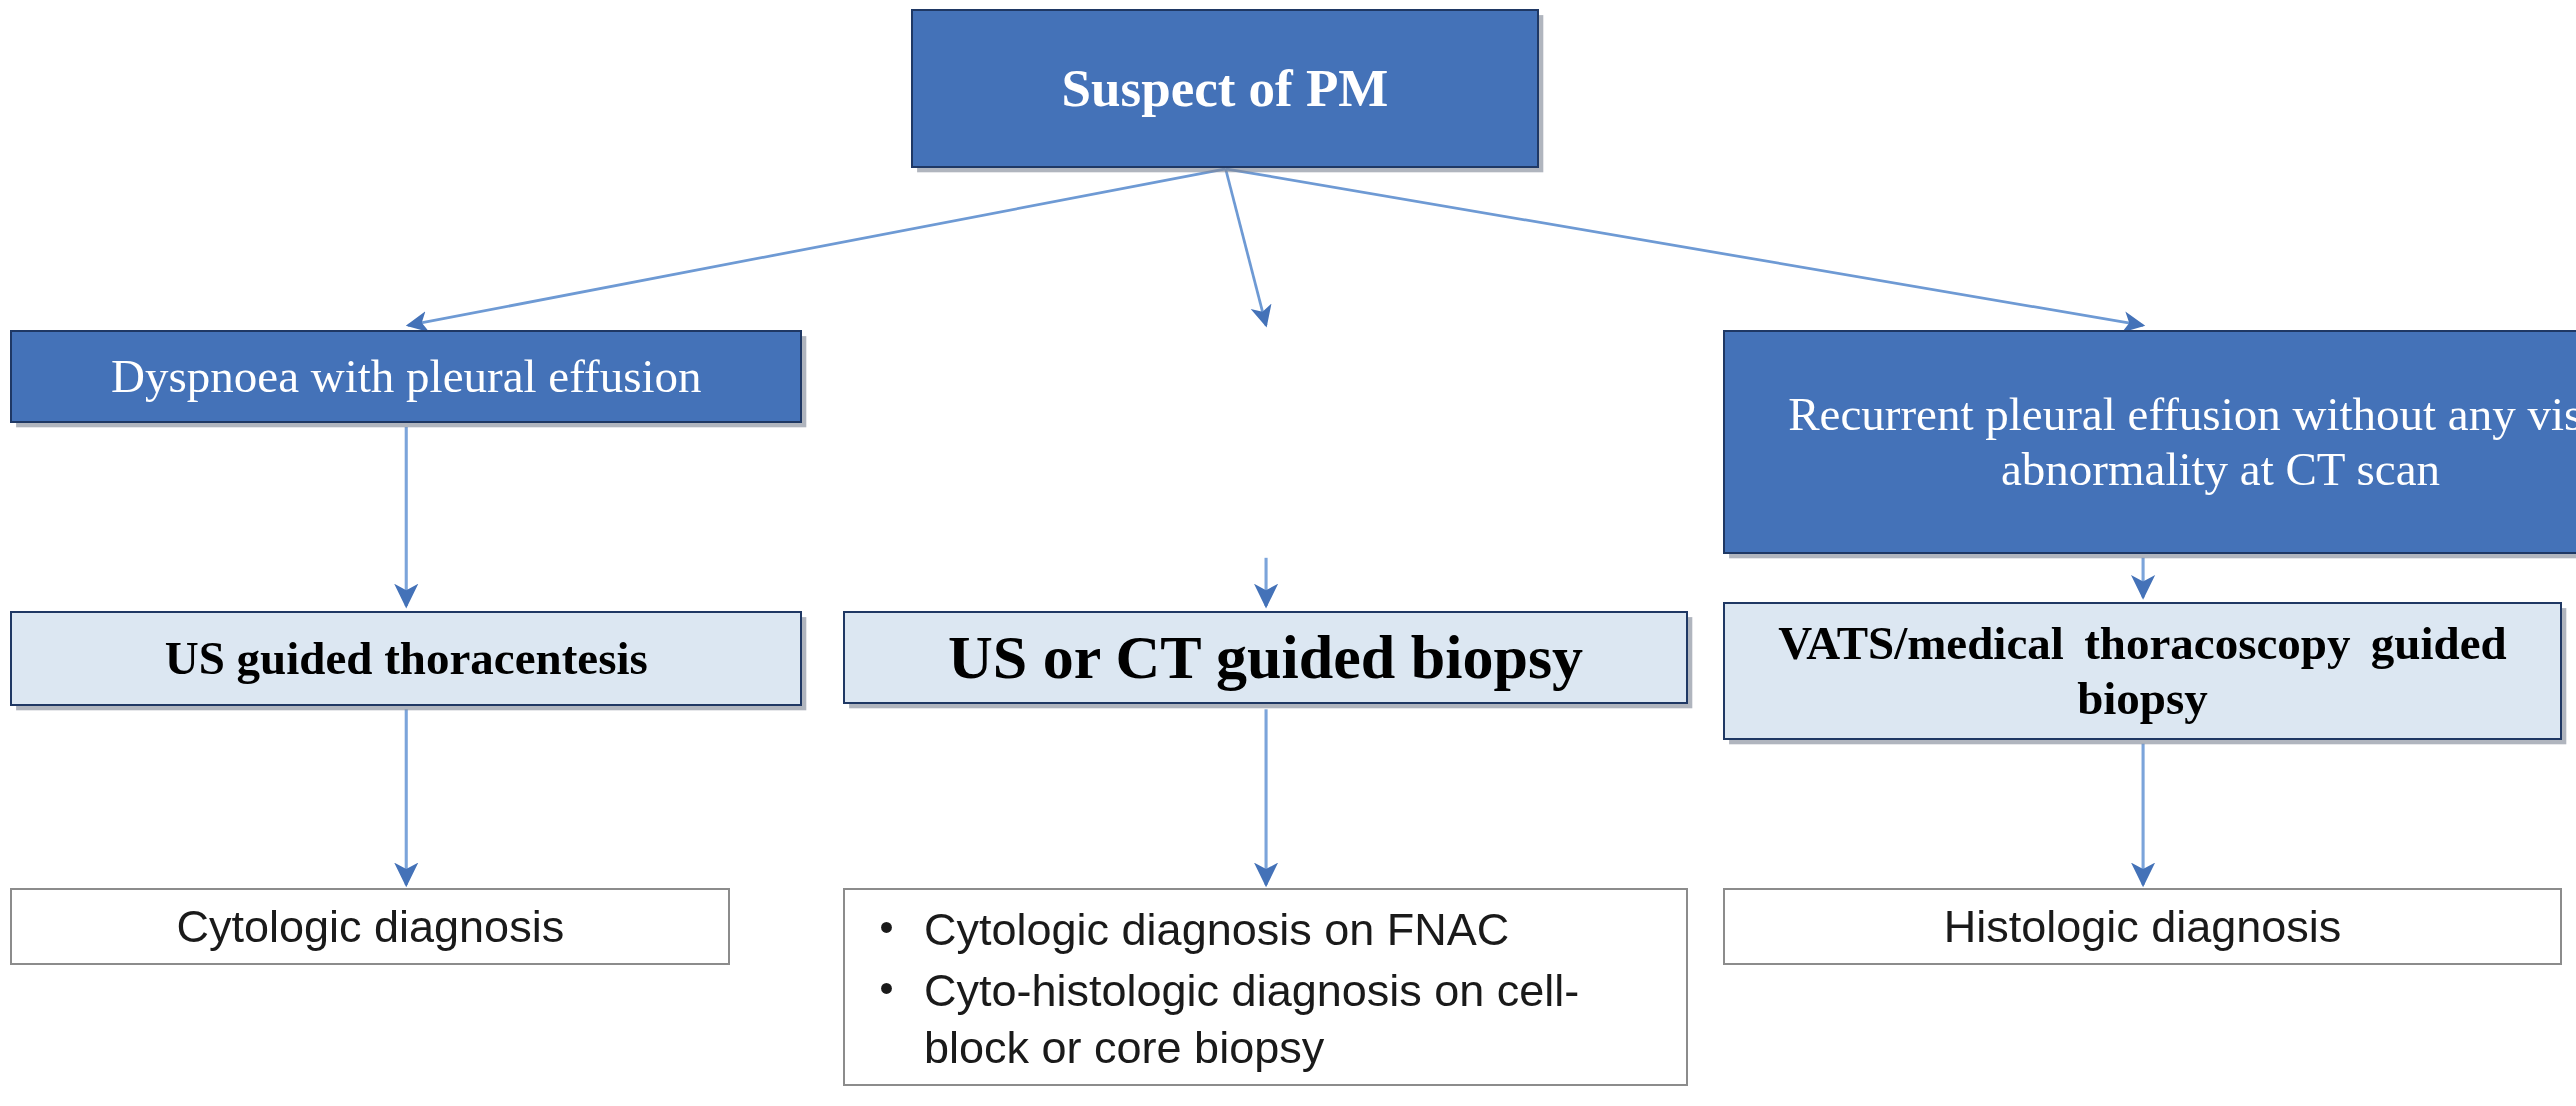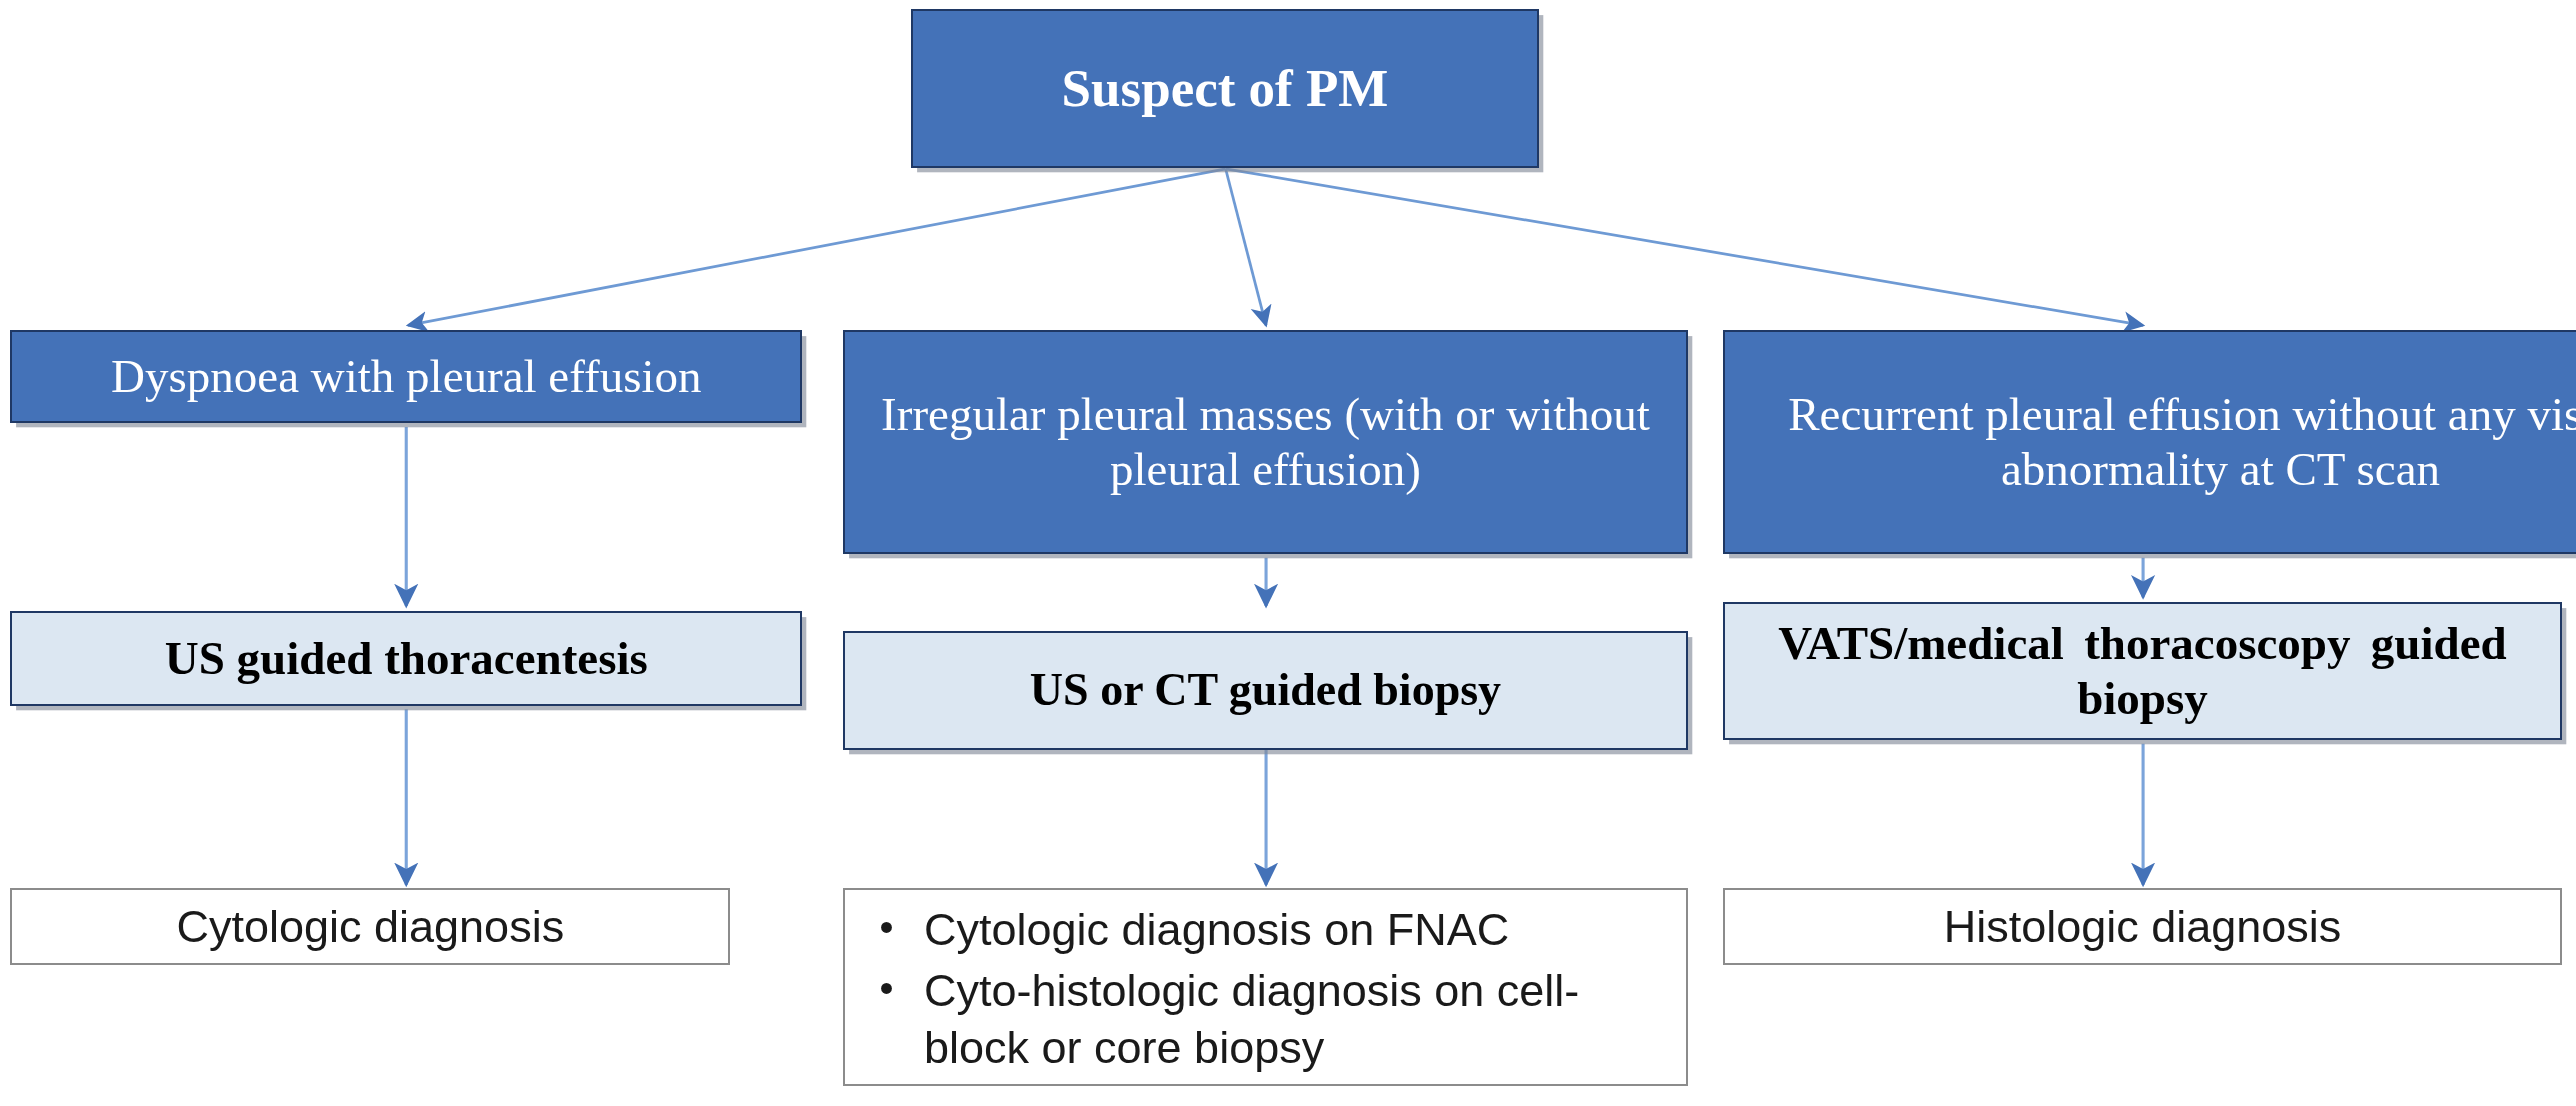--- a/index.html
+++ b/index.html
@@ -74,22 +74,22 @@
   }
   #node-branch-3 {
     left: 1723px; top: 330px; width: 995px; height: 224px;
     font-size: 47px;
   }
   #node-proc-1 {
     left: 10.3px; top: 611px; width: 792px; height: 95px;
     font-size: 47px;
   }
   #node-proc-2 {
-    left: 843px; top: 631px; width: 845px; height: 119px;
-    font-size: 46px;
+    left: 843px; top: 611px; width: 845px; height: 93px;
+    font-size: 62px;
   }
   #node-proc-3 {
     left: 1723px; top: 602px; width: 839px; height: 138px;
     font-size: 47px;
   }
   #node-out-1 {
     left: 10.3px; top: 888px; width: 720px; height: 77px;
     font-size: 45px;
   }
   #node-out-2 {
@@ -166,23 +166,20 @@
   </svg>
 
   <div class="node node-blue" id="node-root">
     <span class="node-text">Suspect of PM</span>
   </div>
 
   <div class="node node-blue" id="node-branch-1">
     <span class="node-text">Dyspnoea with pleural effusion</span>
   </div>
 
-  <div class="node node-blue" id="node-branch-2">
-    <span class="node-text">Irregular pleural masses (with or without pleural effusion)</span>
-  </div>
 
   <div class="node node-blue" id="node-branch-3">
     <span class="node-text">Recurrent pleural effusion without any visible abnormality at CT scan</span>
   </div>
 
   <div class="node node-lightblue" id="node-proc-1">
     <span class="node-text">US guided thoracentesis</span>
   </div>
 
   <div class="node node-lightblue" id="node-proc-2">

